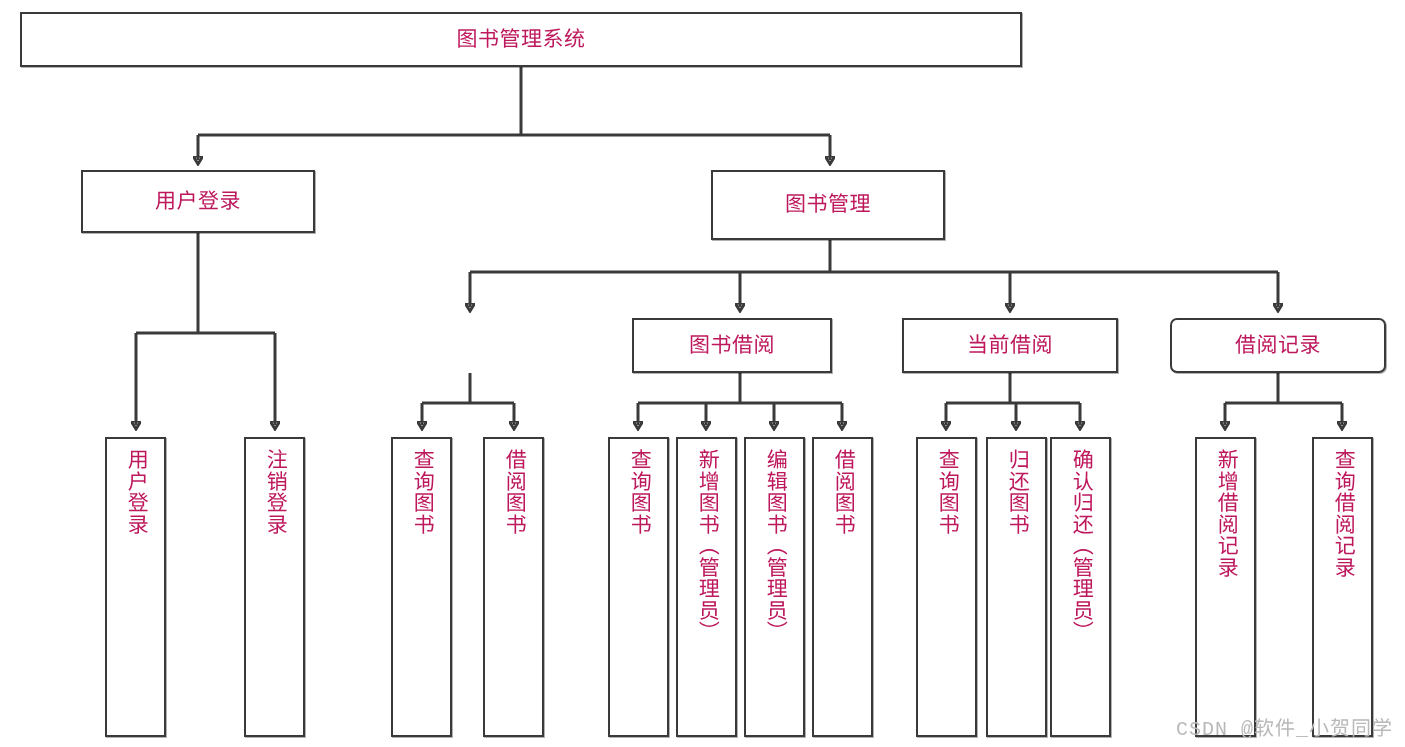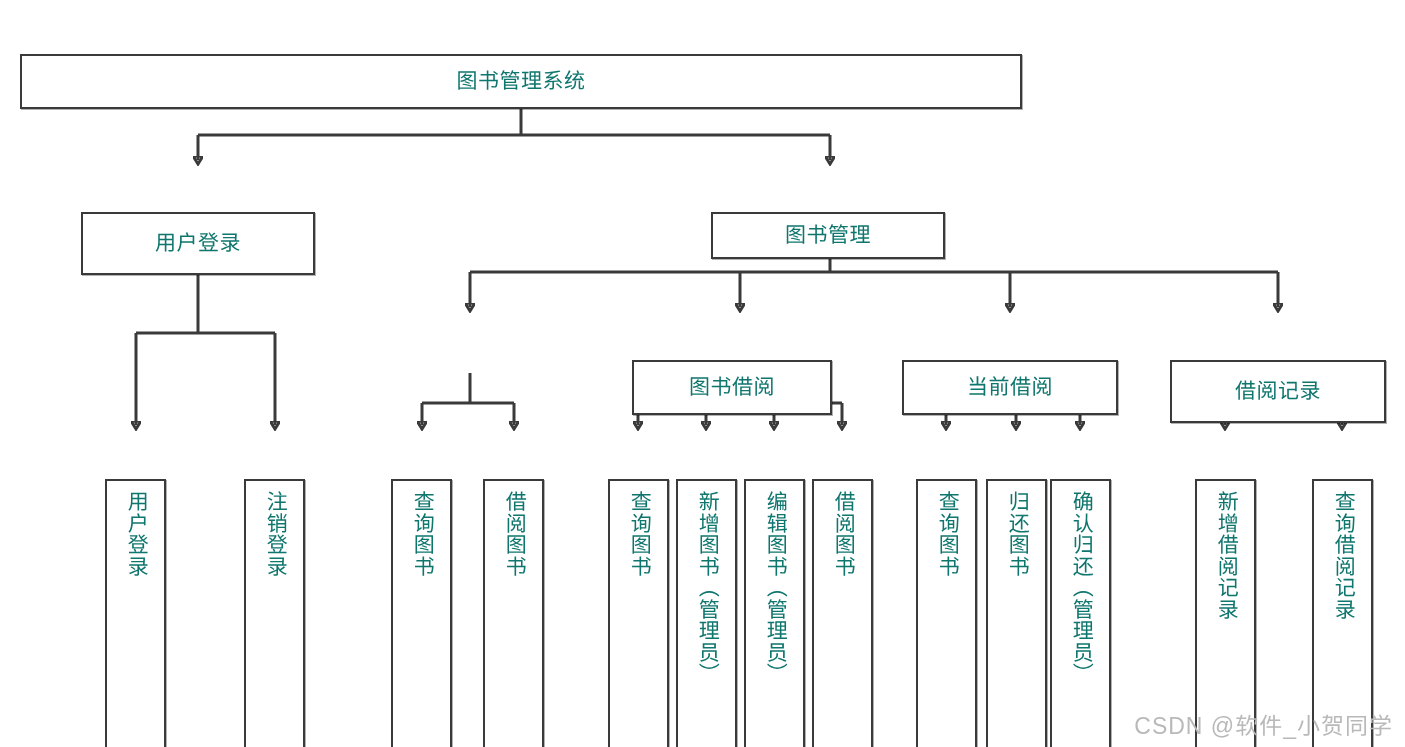--- a/index.html
+++ b/index.html
@@ -24,23 +24,22 @@
   }
   .node {
     position: absolute;
     box-sizing: border-box;
     background: #ffffff;
     border: 2px solid #3a3a3a;
     box-shadow: 1px 1px 0 rgba(0,0,0,0.30);
     display: flex;
     align-items: center;
     justify-content: center;
-    color: #0f766e;
+    color: #be185d;
     letter-spacing: 0.5px;
-    margin-top: 42px;
   }
   .node.horiz {
     font-size: 21px;
     line-height: 1.1;
   }
   .node.vert {
     font-size: 21px;
     line-height: 1.12;
     writing-mode: vertical-rl;
     text-orientation: upright;
@@ -67,25 +66,25 @@
   }
   svg.connectors path, svg.connectors line {
     stroke: #3a3a3a;
     stroke-width: 3;
     fill: none;
   }
   .watermark {
     position: absolute;
     right: 12px;
     bottom: 6px;
-    font-size: 23px;
+    font-size: 20px;
     color: #b9b9b9;
     letter-spacing: 1px;
     white-space: nowrap;
-    font-family: Liberation Sans, sans-serif;
+    font-family: Liberation Mono, monospace;
   }
 </style>
 </head>
 <body>
 
 <div id="diagram-root">
 
   <svg class="connectors" viewBox="0 0 1405 747" xmlns="http://www.w3.org/2000/svg">
     <defs>
       <marker id="arrow" markerWidth="10" markerHeight="10" refX="4" refY="5" orient="auto" markerUnits="userSpaceOnUse">
@@ -138,34 +137,34 @@
   </svg>
 
   <div class="node horiz node-root" style="left:20px; top:12px; width:1002px; height:55px;">
     <span class="label">图书管理系统</span>
   </div>
 
   <div class="node horiz" style="left:81px; top:170px; width:234px; height:63px;">
     <span class="label">用户登录</span>
   </div>
 
-  <div class="node horiz" style="left:711px; top:170px; width:234px; height:47px;">
+  <div class="node horiz" style="left:711px; top:170px; width:234px; height:70px;">
     <span class="label">图书管理</span>
   </div>
 
 
   <div class="node horiz" style="left:632px; top:318px; width:200px; height:55px;">
     <span class="label">图书借阅</span>
   </div>
 
   <div class="node horiz" style="left:902px; top:318px; width:216px; height:55px;">
     <span class="label">当前借阅</span>
   </div>
 
-  <div class="node horiz" style="left:1170px; top:318px; width:216px; height:63px;">
+  <div class="node horiz" style="left:1170px; top:318px; width:216px; height:55px;border-radius:7px;">
     <span class="label">借阅记录</span>
   </div>
 
   <div class="node vert" style="left:105px; top:437px; width:61px; height:300px;">
     <span class="label">用户登录</span>
   </div>
 
   <div class="node vert" style="left:244px; top:437px; width:61px; height:300px;">
     <span class="label">注销登录</span>
   </div>

